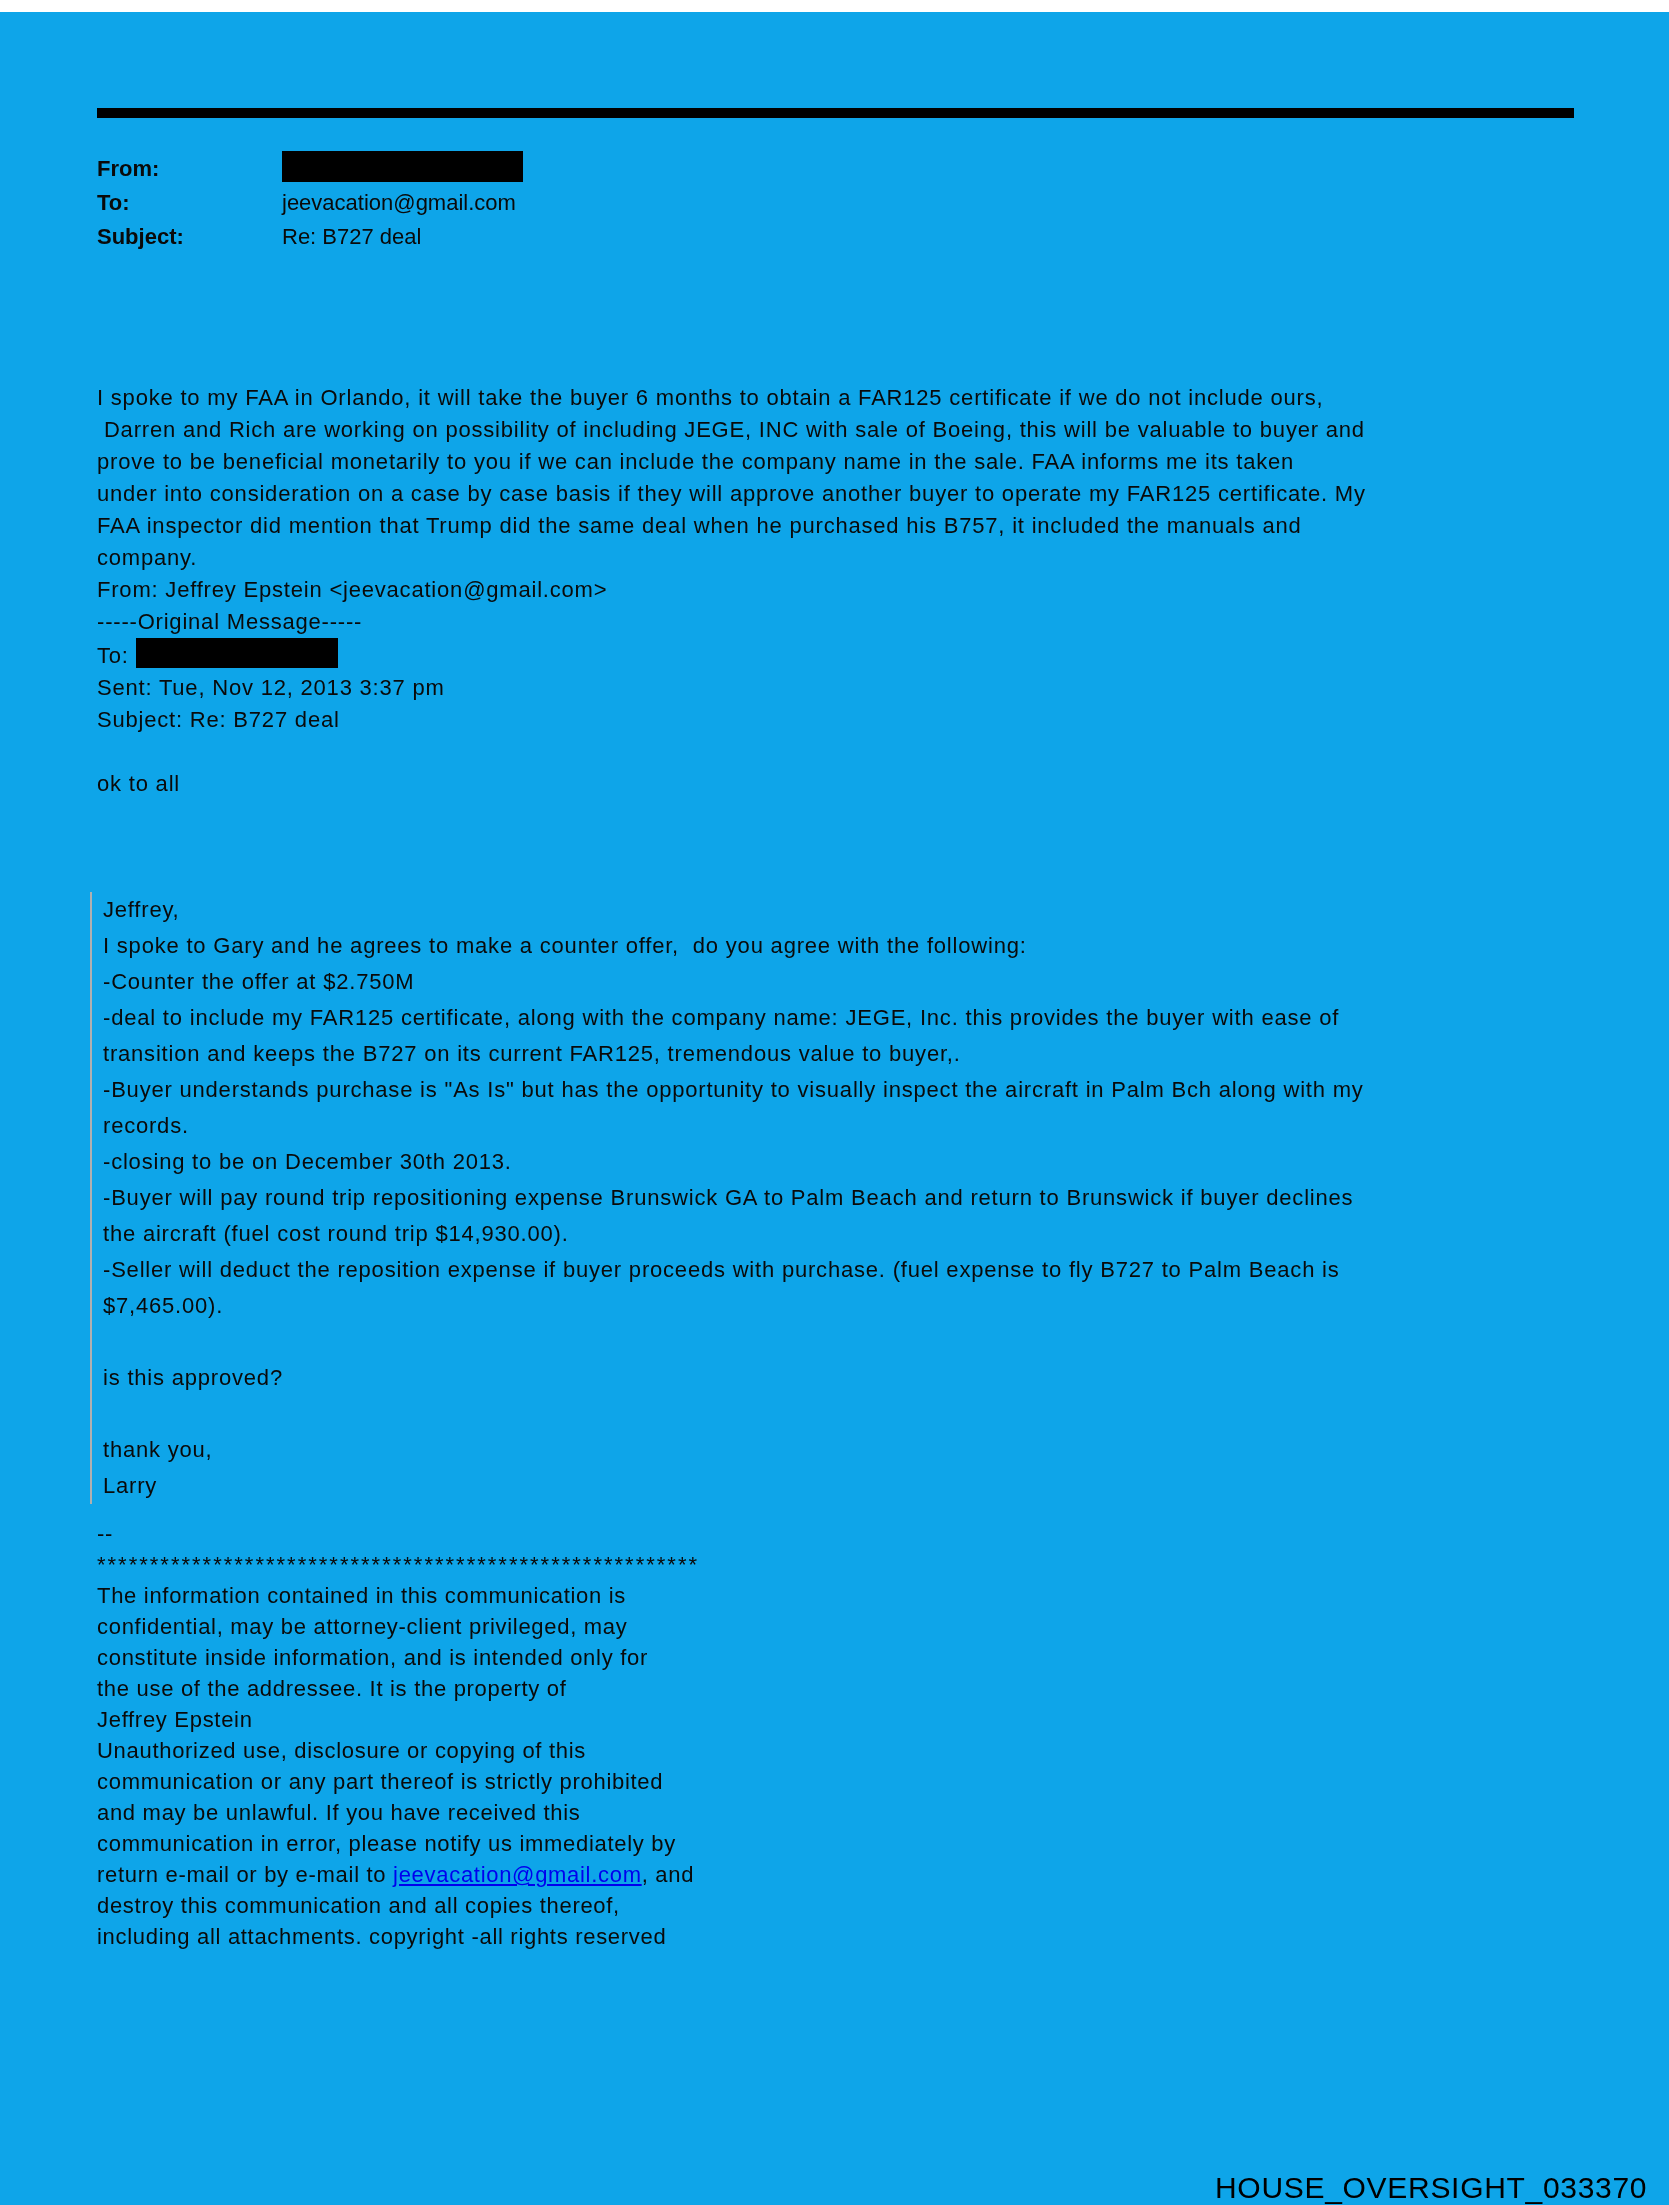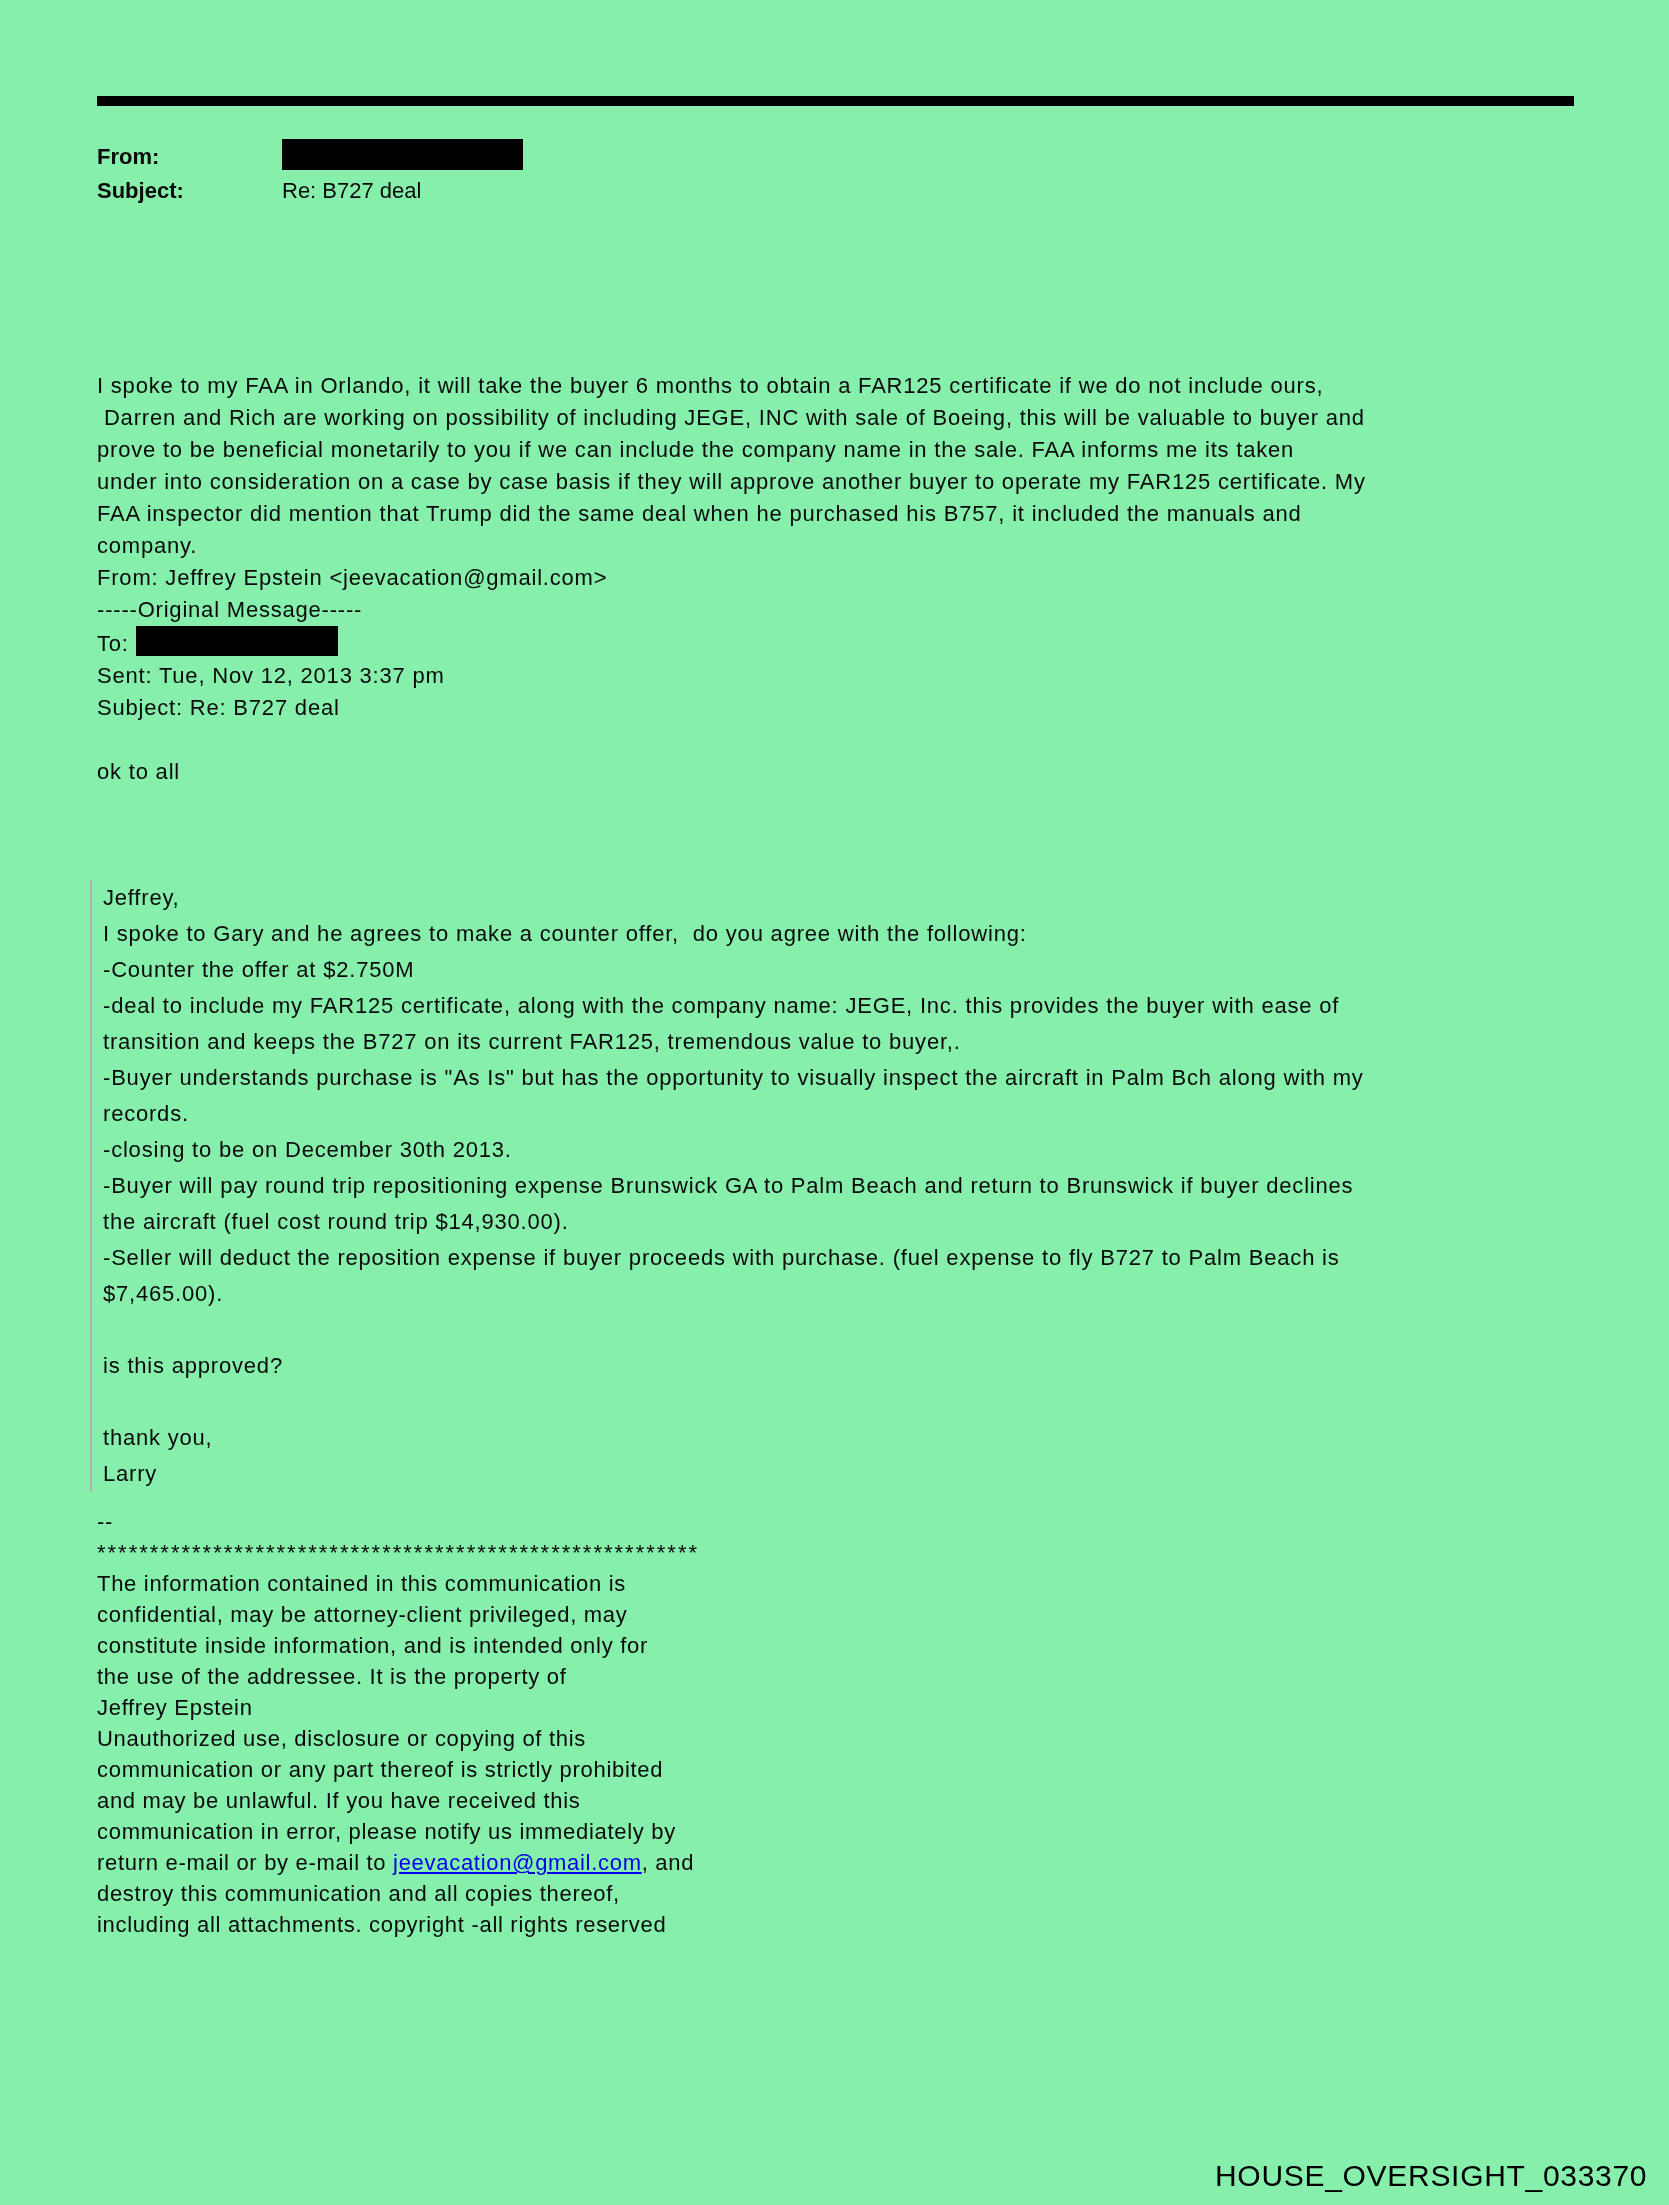--- a/index.html
+++ b/index.html
@@ -3,21 +3,21 @@
 <meta charset="utf-8">
 <style>
   * { margin: 0; padding: 0; box-sizing: border-box; }
   html, body { background: #ffffff; }
   body {
     width: 1669px; height: 2205px;
     position: relative;
     font-family: "Liberation Sans", "DejaVu Sans", sans-serif;
     color: #0a0a0a;
   }
-  .page { position: absolute; inset: 0; background: #86efac; }
+  .page { position: absolute; inset: 0; background: #0ea5e9; margin-top: 12px; }
 
   .top-rule {
     position: absolute; left: 97px; top: 96px;
     width: 1477px; height: 9.8px; background: #000000;
   }
 
   
   .header {
     position: absolute; left: 97px; top: 139px;
     font-size: 22px; line-height: 34px; width: 916px;
@@ -77,20 +77,23 @@
 
 <div class="page">
 
   <div class="top-rule"></div>
 
   <div class="header">
     <div class="hrow">
       <span class="hlabel">From:</span><span class="redact redact-header"></span>
     </div>
     <div class="hrow">
+      <span class="hlabel">To:</span><span>jeevacation@gmail.com</span>
+    </div>
+    <div class="hrow">
       <span class="hlabel">Subject:</span><span>Re: B727 deal</span>
     </div>
   </div>
 
   <div class="main-block">
     <div class="prewrap">I spoke to my FAA in Orlando, it will take the buyer 6 months to obtain a FAR125 certificate if we do not include ours,
  Darren and Rich are working on possibility of including JEGE, INC with sale of Boeing, this will be valuable to buyer and
 prove to be beneficial monetarily to you if we can include the company name in the sale. FAA informs me its taken
 under into consideration on a case by case basis if they will approve another buyer to operate my FAR125 certificate. My
 FAA inspector did mention that Trump did the same deal when he purchased his B757, it included the manuals and

